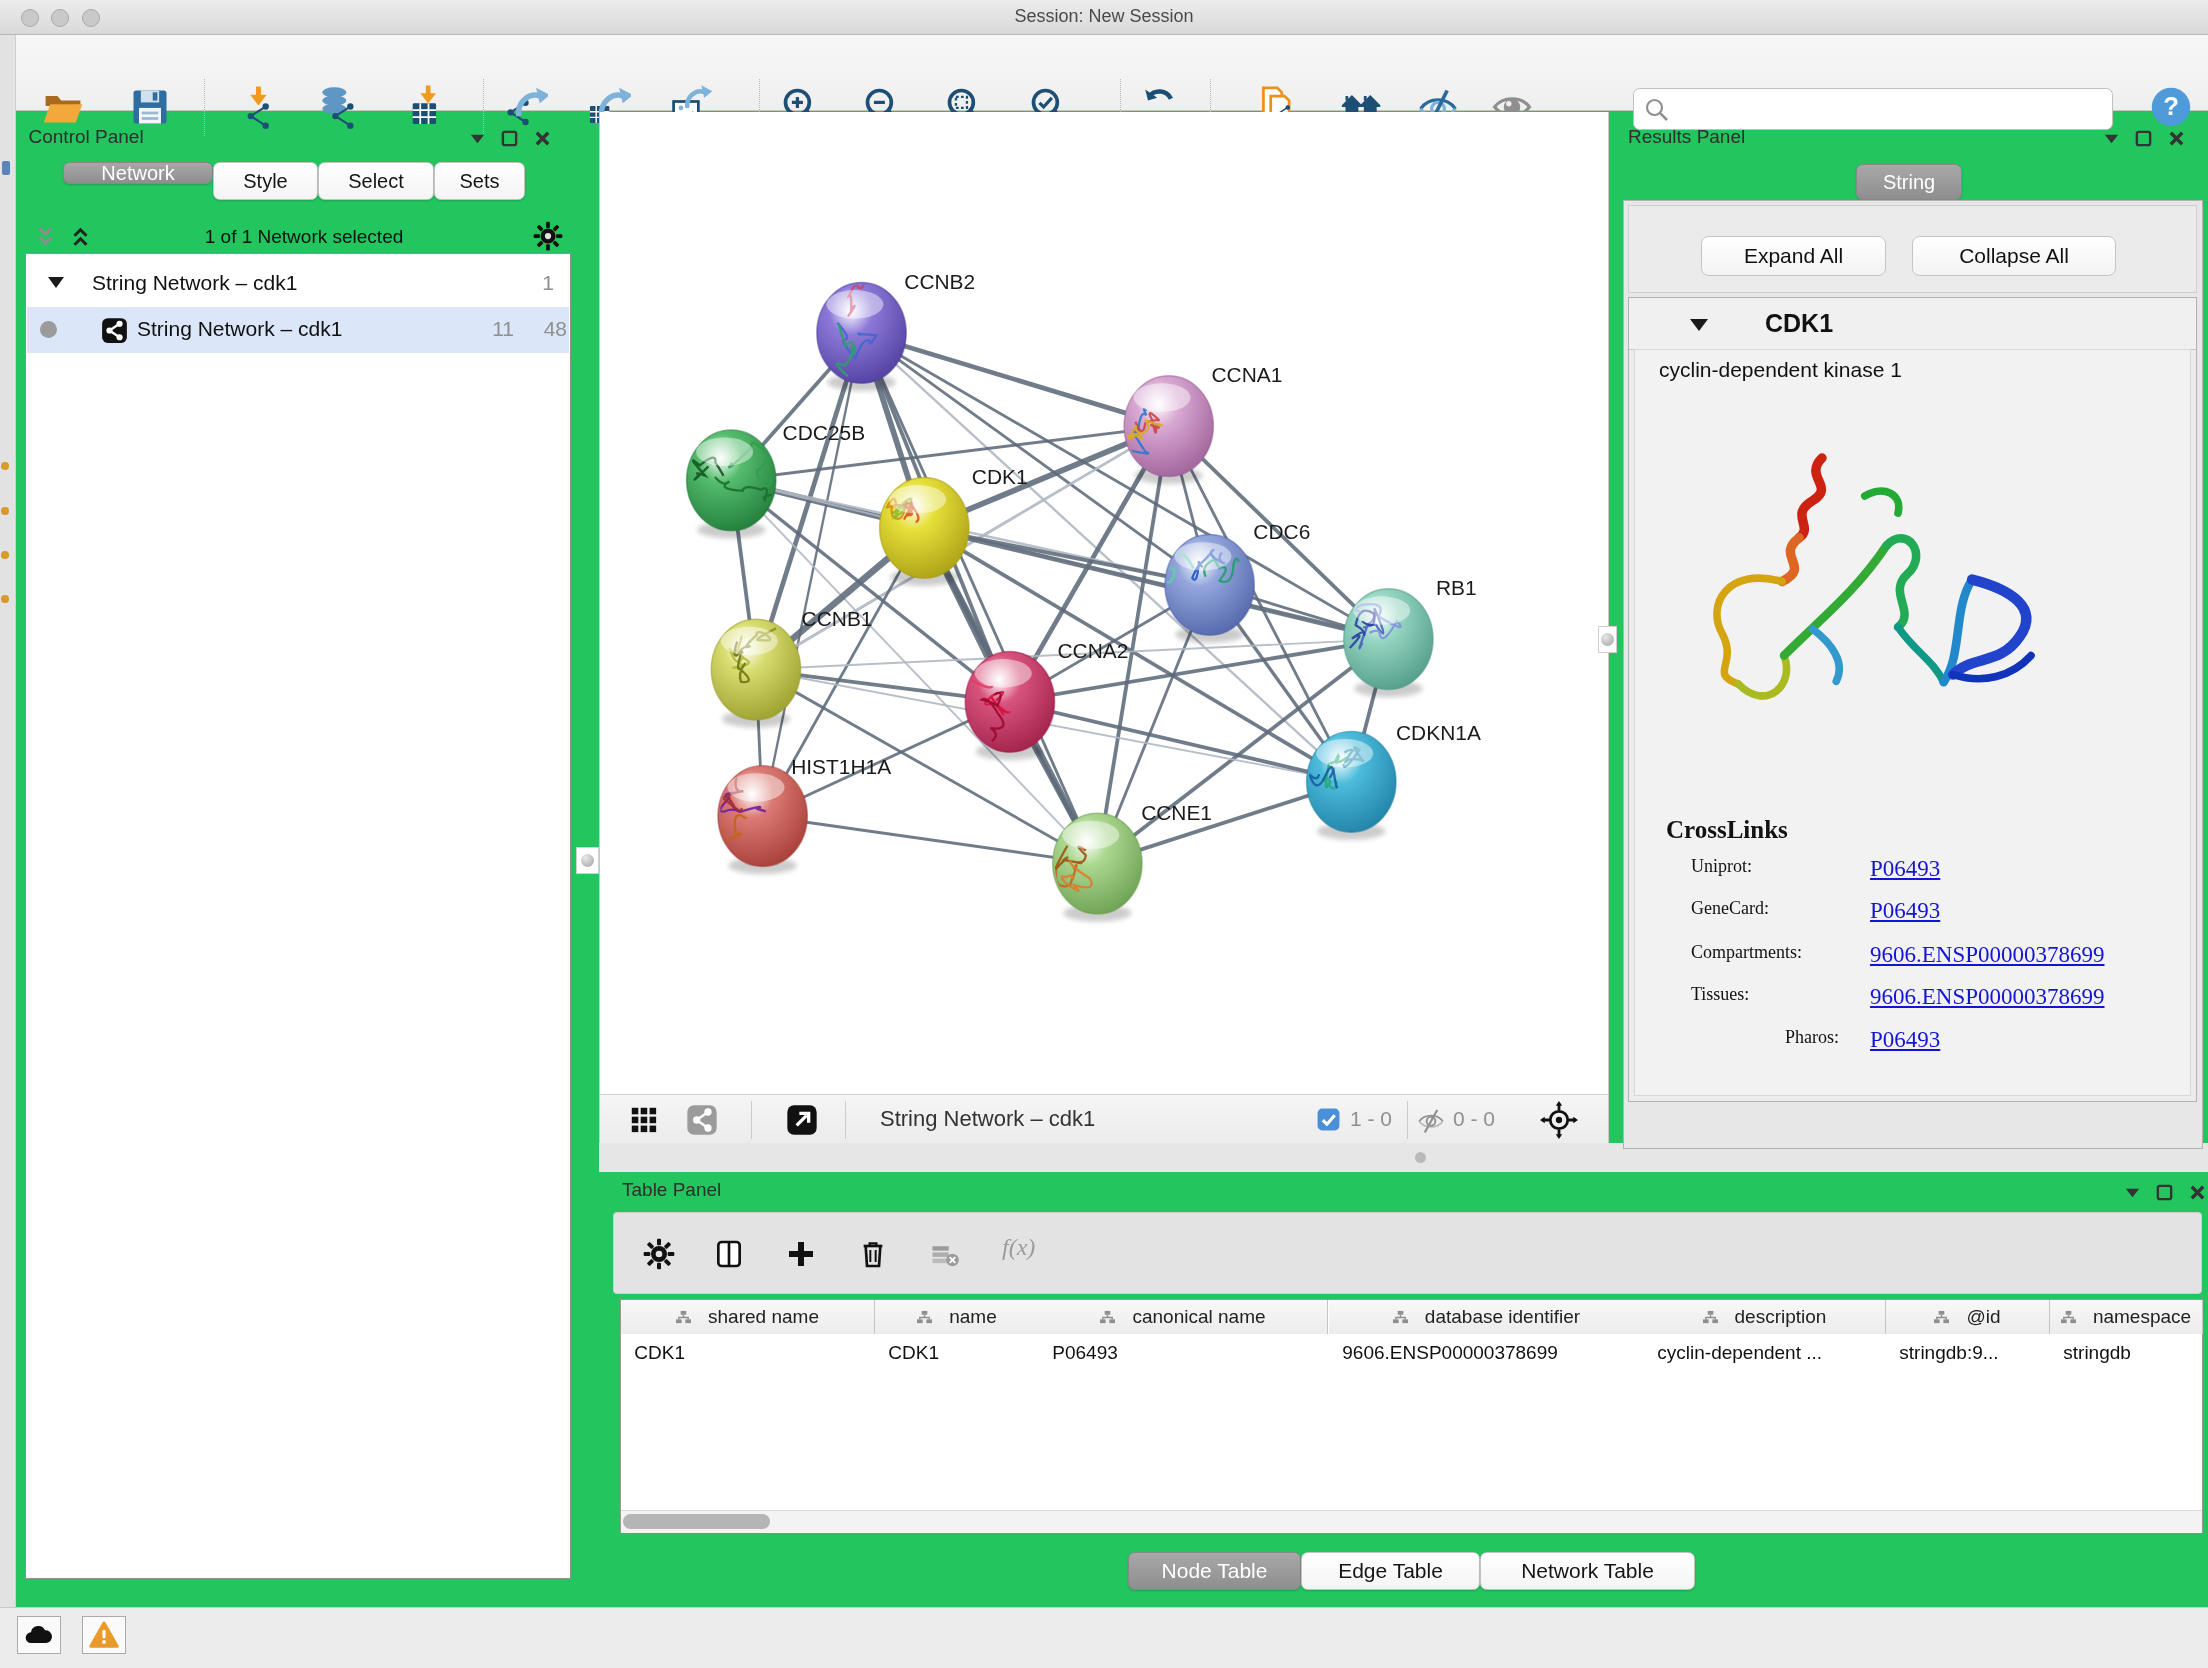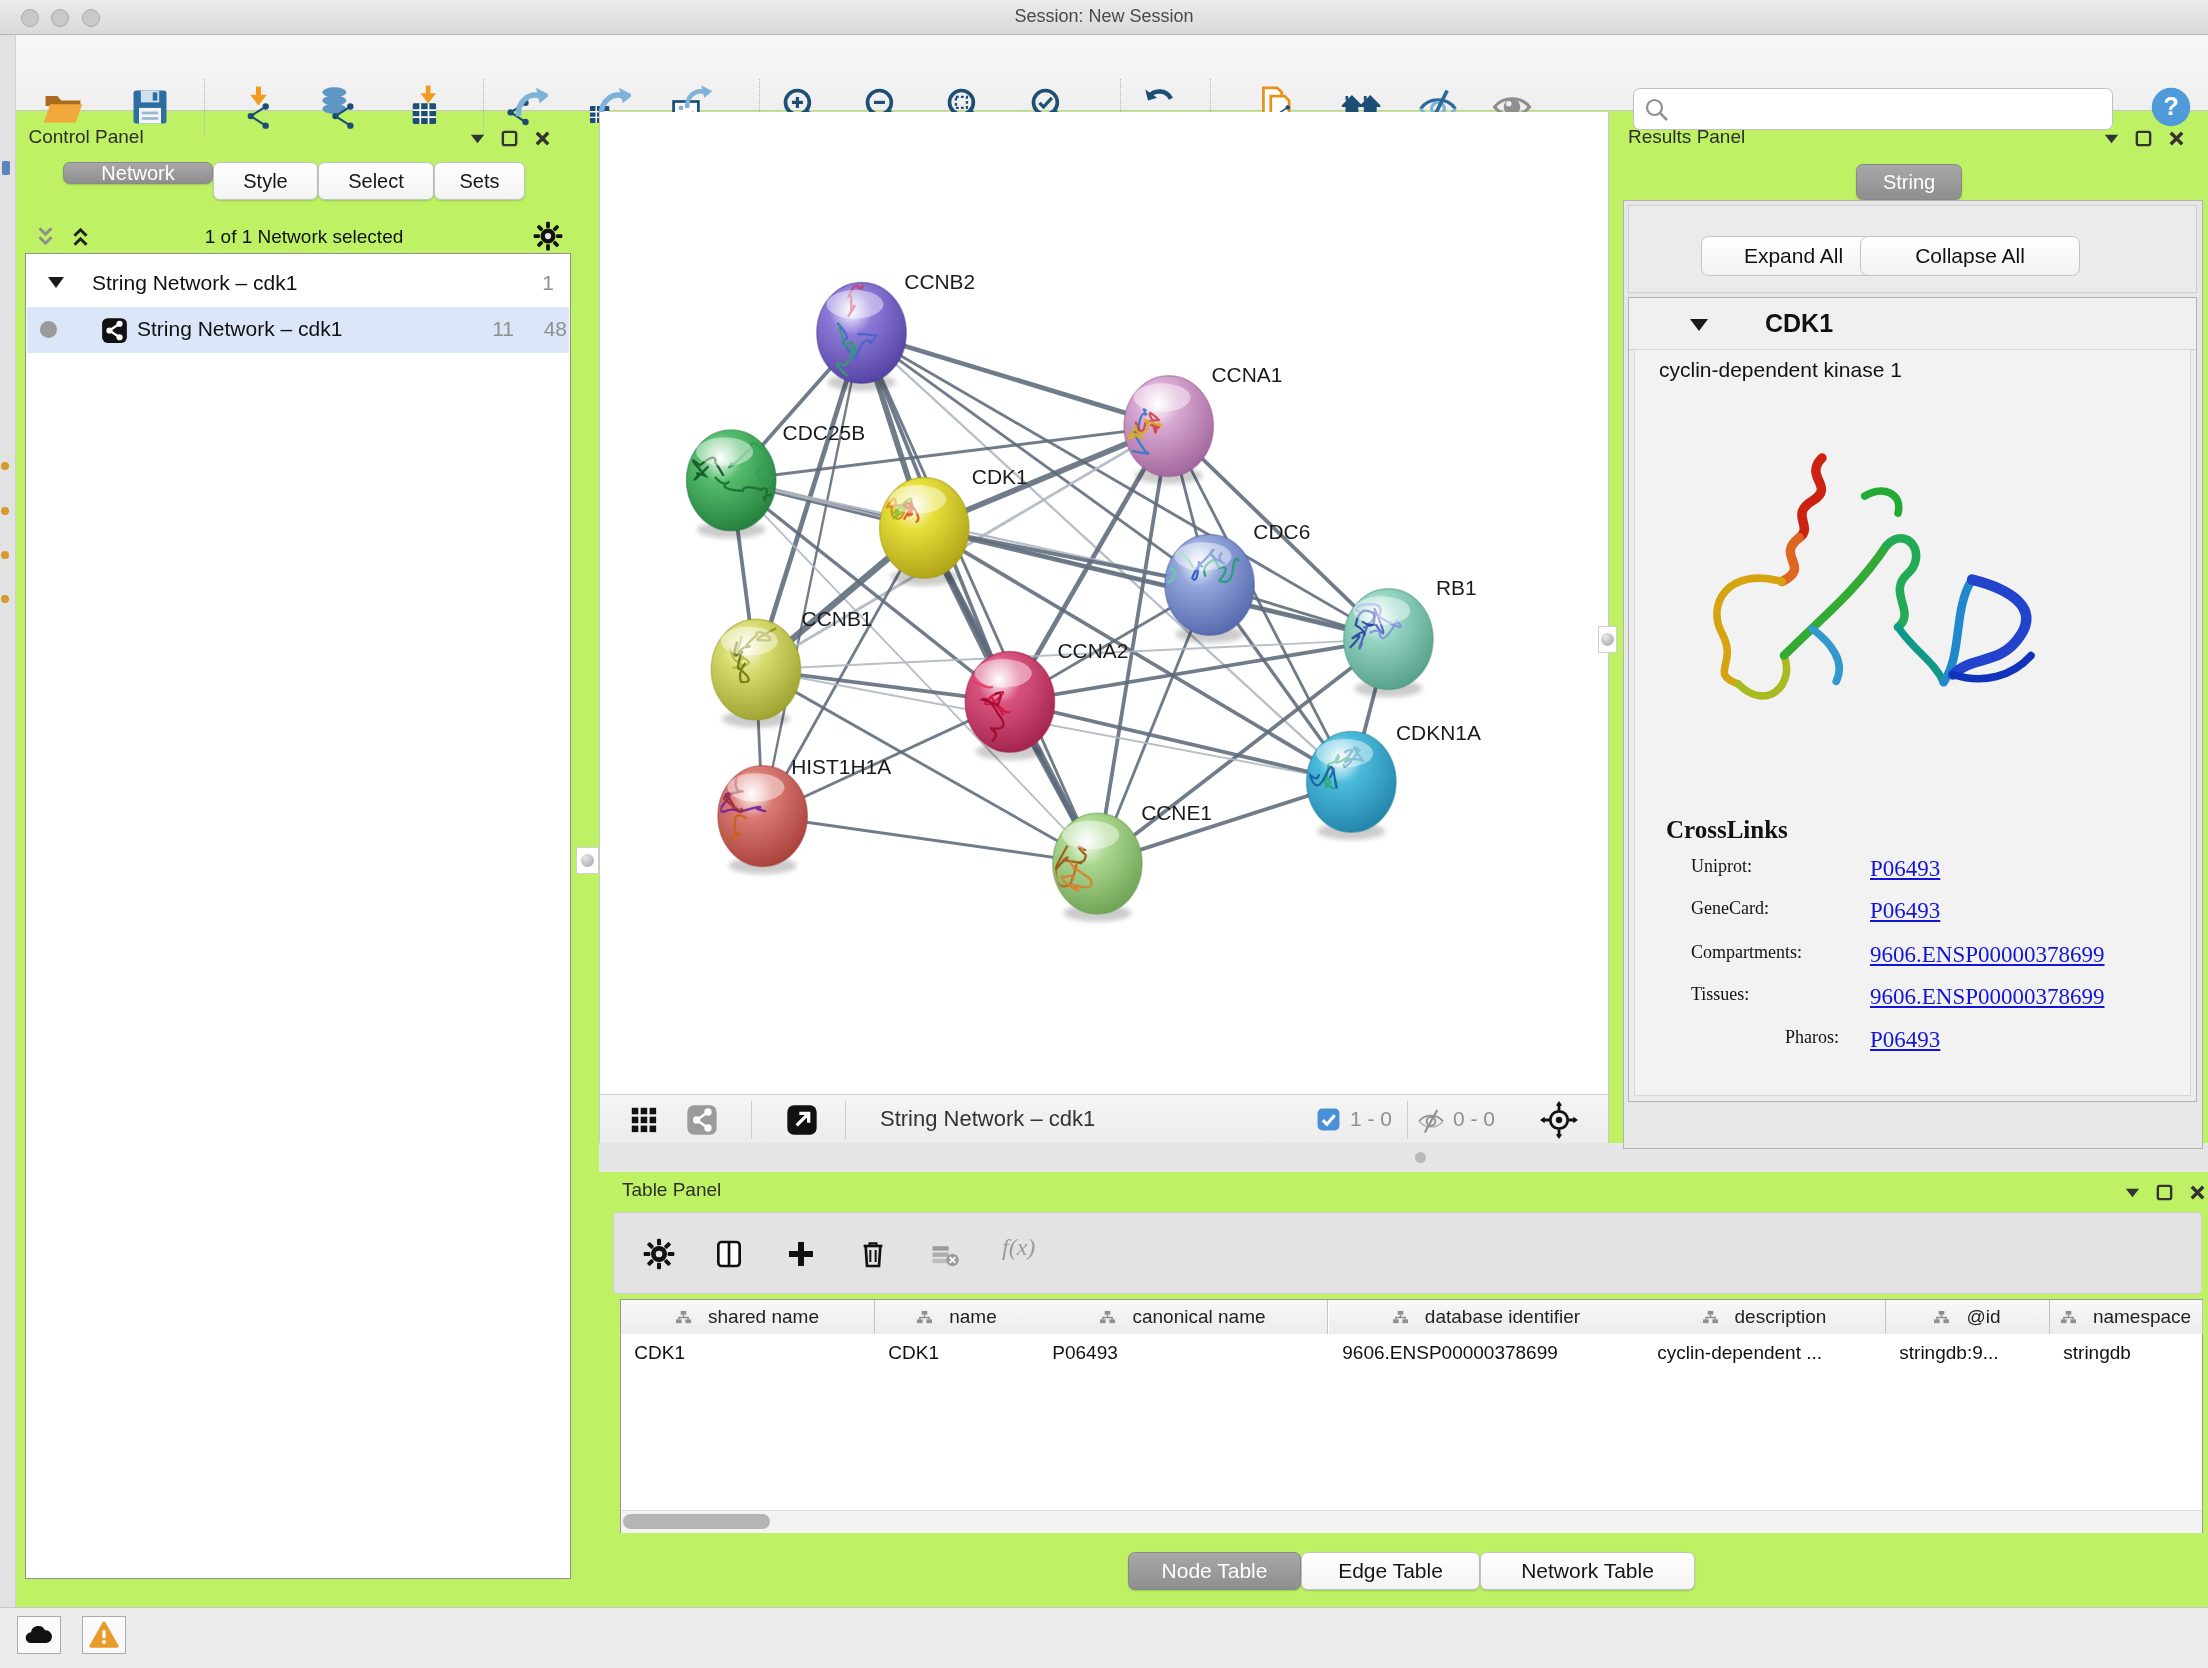--- a/index.html
+++ b/index.html
@@ -1,17 +1,17 @@
 <!DOCTYPE html>
 <html style="font-size:15px"><head>
 <meta charset="utf-8">
 <style>
   html,body{margin:0;padding:0;background:#dcdcdc;}
   body{font-family:"Liberation Sans",sans-serif;}
-  #app{position:relative;width:2208px;height:1668px;background:#bef264;overflow:hidden;}
+  #app{position:relative;width:2208px;height:1668px;background:#22c55e;overflow:hidden;}
   .abs{position:absolute;}
   
   #titlebar{position:absolute;left:0;top:0;width:2208px;height:34px;
     background:linear-gradient(#ececec,#d9d9d9);border-bottom:1px solid #b6b6b6;}
   .tl{position:absolute;top:8.6px;width:18px;height:18px;border-radius:50%;
     background:#c9c9c9;border:1px solid #a9a9a9;box-sizing:border-box;}
   #window-title{position:absolute;left:0;top:5.7px;width:100%;text-align:center;
     font-size:18px;color:#4a4a4a;font-weight:500;}
   
   #toolbar{position:absolute;left:0;top:35px;width:2208px;height:75px;
@@ -689,21 +689,21 @@
         </svg></span>
       <span style="cursor: pointer;"><svg viewBox="0 0 20 20" width="19" height="19">
           <path d="M4 4l12 12M16 4L4 16" stroke="#333" stroke-width="3.5"></path>
         </svg></span>
     </div>
   <div class="tabbtn selected" style="left:1856px;top:164px;width:106px;height:36px">String</div>
 
   <div id="rp-outer"></div>
   <div id="rp-expandbox"></div>
   <div class="rp-btn" style="left:1701px;width:185px">Expand All</div>
-  <div class="rp-btn" style="left:1860px;width:220px">Collapse All</div>
+  <div class="rp-btn" style="left:1912px;width:204px">Collapse All</div>
 
   <div id="rp-section"></div>
   <div id="rp-sec-head">
     <span class="tri-down abs" style="left:61px;top:21px;border-left-width:9.5px;border-right-width:9.5px;border-top-width:12.4px"></span>
     <span class="abs" style="left:136px;top:11.4px;font-size:25px;font-weight:bold;color:#111">CDK1</span>
   </div>
   <div id="rp-content"></div>
   <div class="abs" style="left:1659px;top:358px;font-size:21px;color:#111">cyclin-dependent kinase 1</div>
 
   <div class="abs" style="left:1670px;top:439px;width:380px;height:333px">

